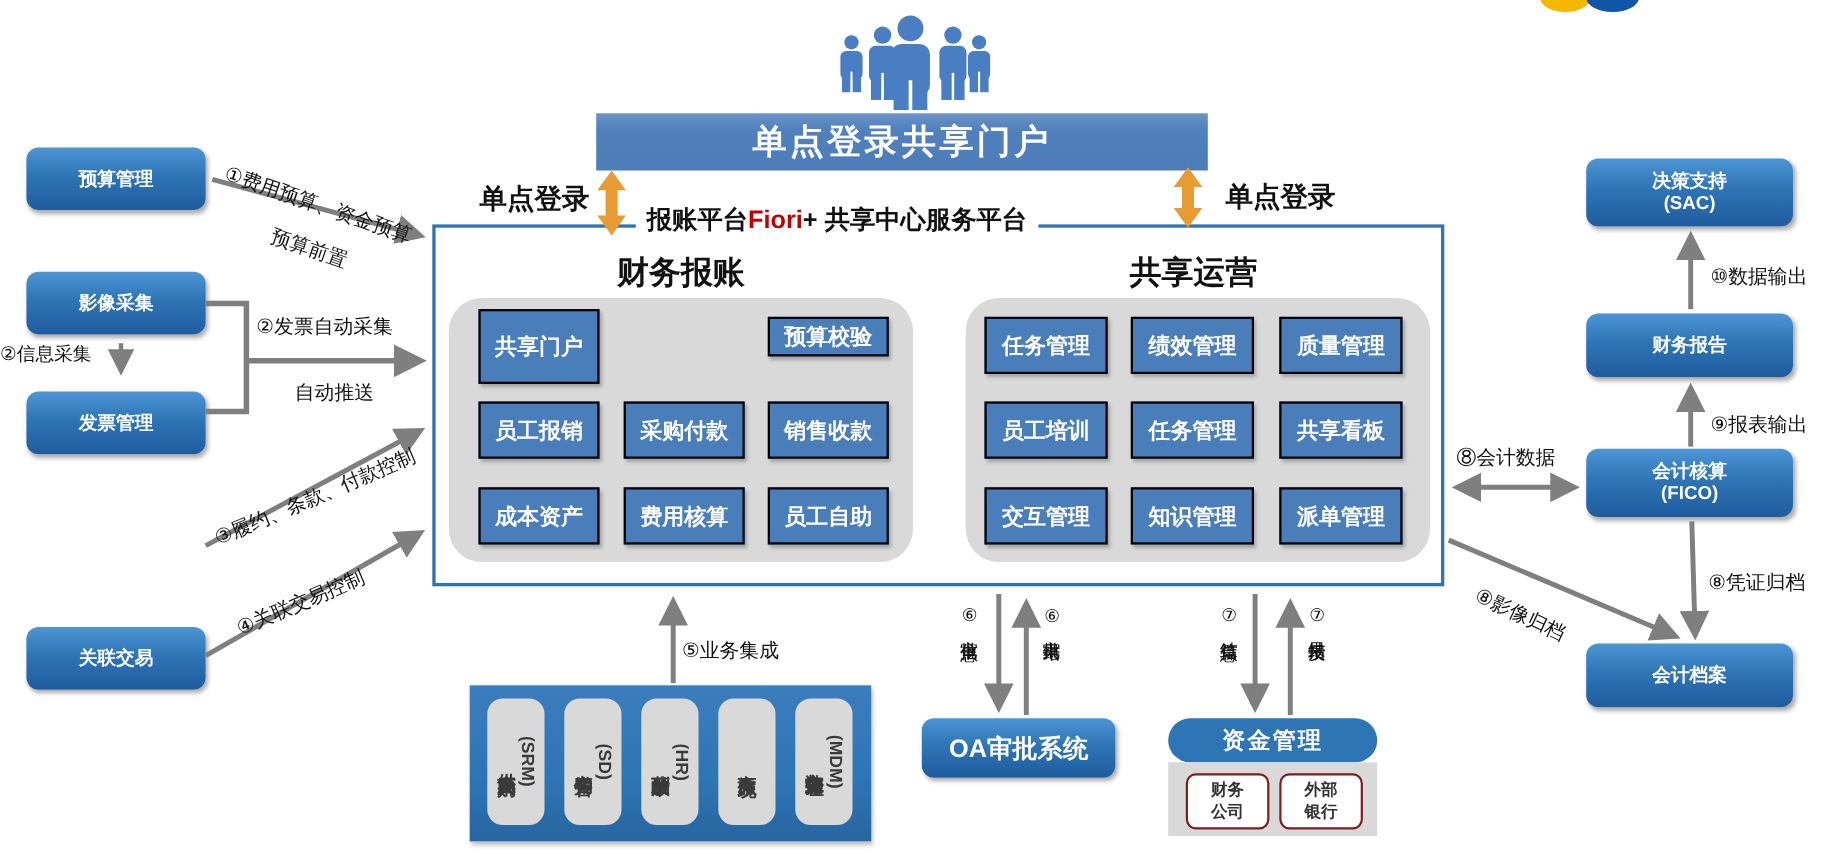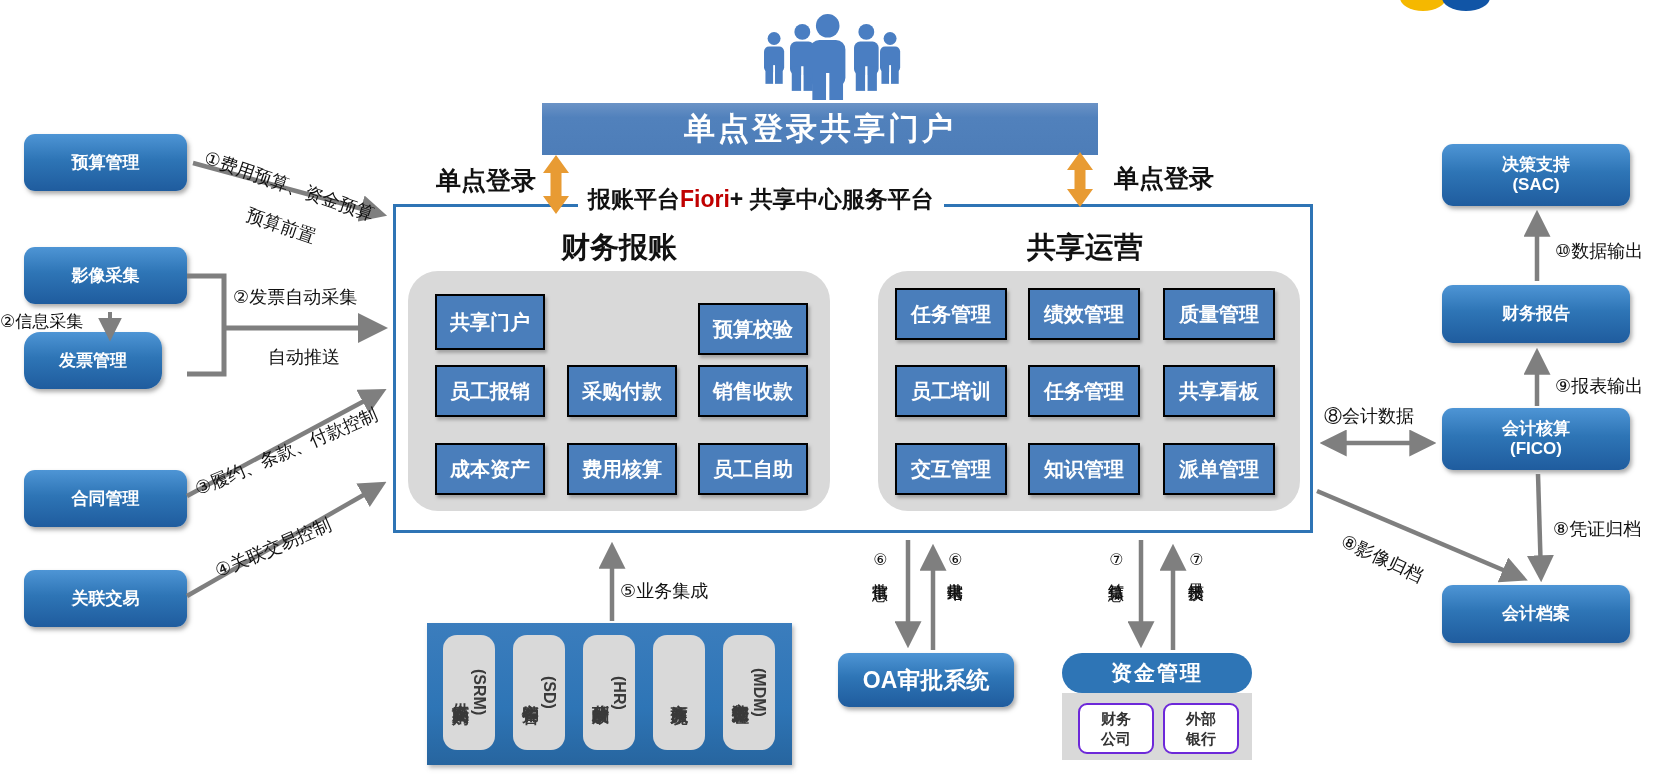--- a/index.html
+++ b/index.html
@@ -36,21 +36,21 @@
                  box-shadow:2px 3px 4px rgba(120,120,120,.5);}
   .erp-slot{background:#D9D9D9;border-radius:14px;display:flex;align-items:center;justify-content:center;}
   .erp-slot .vname{writing-mode:vertical-lr;text-orientation:mixed;color:#3a3a3a;
                    font-size:17px;font-weight:600;line-height:1.15;letter-spacing:1px;}
   .erp-slot .vcode{writing-mode:vertical-lr;text-orientation:mixed;color:#3a3a3a;
                    font-size:16px;font-weight:600;line-height:1.1;}
   
   .treasury-header{background:#2E75B6;color:#fff;font-size:21px;font-weight:700;
                    display:flex;align-items:center;justify-content:center;letter-spacing:2px;}
   .treasury-body{background:#D9D9D9;}
-  .treasury-sub{background:#fff;border:2px solid #6d28d9;border-radius:9px;
+  .treasury-sub{background:#fff;border:2px solid #7f1d1d;border-radius:9px;
                 display:flex;align-items:center;justify-content:center;}
   .treasury-sub span{display:block;width:36px;font-size:15px;color:#333;font-weight:600;
                      line-height:1.3;word-break:break-all;text-align:center;}
   svg.overlay{position:absolute;left:0;top:0;z-index:5;pointer-events:none;}
   .logo-clip{overflow:hidden;}
   .logo-ell{position:absolute;border-radius:50%;}
 </style>
 </head>
 <body>
 
@@ -118,43 +118,42 @@
   <div class="abs platform-label" style="left:578px;top:183px;height:32px;line-height:32px;">
     <span>报账平台</span><span class="fiori">Fiori</span><span>+ 共享中心服务平台</span>
   </div>
 
   <div class="abs section-title" style="left:519px;top:228px;width:200px;">财务报账</div>
   <div class="abs section-title" style="left:985px;top:228px;width:200px;">共享运营</div>
 
   <div class="abs gray-container" style="left:408px;top:271px;width:422px;height:240px;"></div>
   <div class="abs gray-container" style="left:878px;top:271px;width:422px;height:240px;"></div>
 
-  <div class="abs grid-box" style="left:435px;top:294px;width:110px;height:56px;">共享门户</div>
-  <div class="abs grid-box" style="left:698px;top:288px;width:110px;height:52px;margin-top:15px;">预算校验</div>
+  <div class="abs grid-box" style="left:435px;top:281px;width:110px;height:68px;">共享门户</div>
+  <div class="abs grid-box" style="left:698px;top:288px;width:110px;height:36px;">预算校验</div>
   <div class="abs grid-box" style="left:435px;top:365px;width:110px;height:52px;">员工报销</div>
   <div class="abs grid-box" style="left:567px;top:365px;width:110px;height:52px;">采购付款</div>
   <div class="abs grid-box" style="left:698px;top:365px;width:110px;height:52px;">销售收款</div>
   <div class="abs grid-box" style="left:435px;top:443px;width:110px;height:52px;">成本资产</div>
   <div class="abs grid-box" style="left:567px;top:443px;width:110px;height:52px;">费用核算</div>
   <div class="abs grid-box" style="left:698px;top:443px;width:110px;height:52px;">员工自助</div>
 
   <div class="abs grid-box" style="left:895px;top:288px;width:112px;height:52px;">任务管理</div>
   <div class="abs grid-box" style="left:1028px;top:288px;width:112px;height:52px;">绩效管理</div>
   <div class="abs grid-box" style="left:1163px;top:288px;width:112px;height:52px;">质量管理</div>
   <div class="abs grid-box" style="left:895px;top:365px;width:112px;height:52px;">员工培训</div>
   <div class="abs grid-box" style="left:1028px;top:365px;width:112px;height:52px;">任务管理</div>
   <div class="abs grid-box" style="left:1163px;top:365px;width:112px;height:52px;">共享看板</div>
   <div class="abs grid-box" style="left:895px;top:443px;width:112px;height:52px;">交互管理</div>
   <div class="abs grid-box" style="left:1028px;top:443px;width:112px;height:52px;">知识管理</div>
   <div class="abs grid-box" style="left:1163px;top:443px;width:112px;height:52px;">派单管理</div>
 
   <div class="abs side-box" style="left:24px;top:134px;width:163px;height:57px;">预算管理</div>
   <div class="abs side-box" style="left:24px;top:247px;width:163px;height:57px;">影像采集</div>
-  <div class="abs side-box" style="left:24px;top:332px;width:138px;height:57px;border-radius:16px;">发票管理</div>
-  <div class="abs side-box" style="left:24px;top:470px;width:163px;height:57px;">合同管理</div>
+  <div class="abs side-box" style="left:24px;top:356px;width:163px;height:57px;">发票管理</div>
   <div class="abs side-box" style="left:1442px;top:144px;width:188px;height:62px;">
     <span>决策支持</span>
     <span>(SAC)</span>
   </div>
 
   <div class="abs side-box" style="left:24px;top:570px;width:163px;height:57px;">关联交易</div>
   <div class="abs side-box" style="left:1442px;top:285px;width:188px;height:58px;">
     <span>财务报告</span>
   </div>
   <div class="abs side-box" style="left:1442px;top:408px;width:188px;height:62px;">

